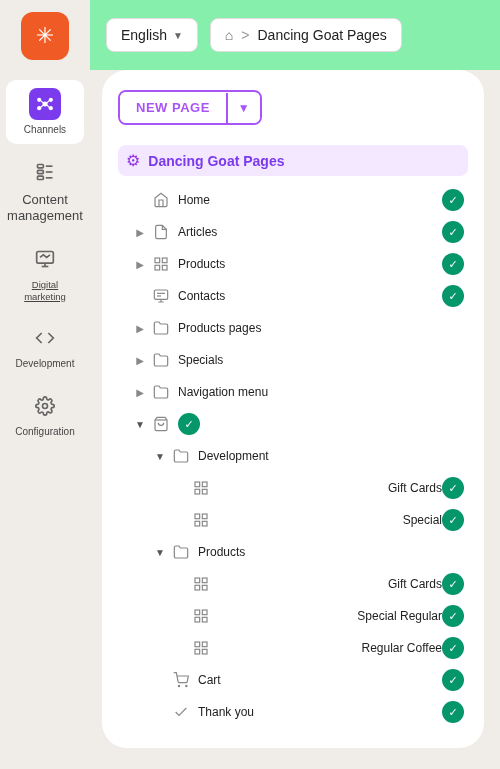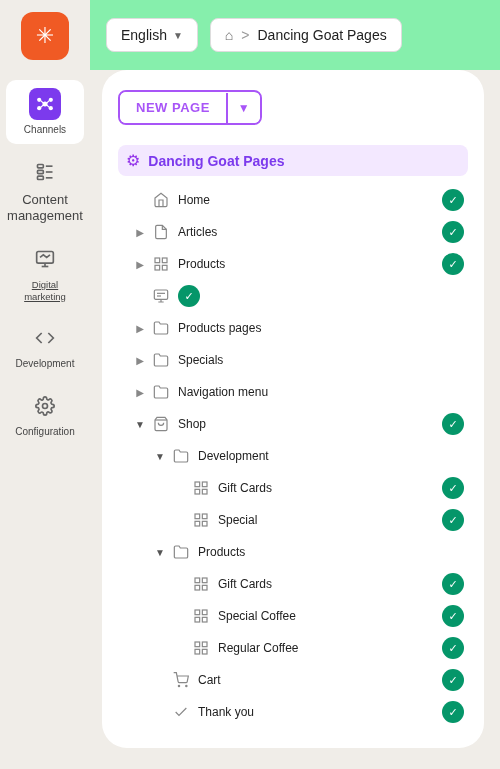--- a/index.html
+++ b/index.html
@@ -241,21 +241,21 @@
       display: flex;
       align-items: center;
       justify-content: center;
       color: white;
       font-size: 11px;
       flex-shrink: 0;
     }
 
     .indent-1 { padding-left: 12px; }
     .indent-2 { padding-left: 32px; }
-    .indent-3 { padding-left: 52px; }
+    .indent-3 { padding-left: 52px; text-align: right; }
   </style>
 </head>
 <body>
 
 <div class="sidebar">
   <div class="logo-wrapper">
     <span class="logo-icon">✳</span>
   </div>
 
   <div class="nav-item active">
@@ -394,20 +394,21 @@
         <div class="tree-item indent-1">
           <span class="toggle-placeholder"></span>
           <span class="item-icon">
             <svg viewBox="0 0 24 24" fill="none" stroke="#888" stroke-width="1.8" width="16" height="16">
               <rect x="2" y="3" width="20" height="14" rx="2"></rect>
               <path d="M8 21h8M12 17v4"></path>
               <line x1="6" y1="8" x2="18" y2="8"></line>
                 <line x1="6" y1="12" x2="12" y2="12"></line>
             </svg>
           </span>
+          <span class="item-label">Contacts</span>
           <span class="check-icon">✓</span>
         </div>
 
         <div class="tree-item indent-1">
           <span class="toggle-btn">▶</span>
           <span class="item-icon">
             <svg viewBox="0 0 24 24" fill="none" stroke="#888" stroke-width="1.8" width="16" height="16">
               <path d="M22 19a2 2 0 01-2 2H4a2 2 0 01-2-2V5a2 2 0 012-2h5l2 3h9a2 2 0 012 2z"></path>
             </svg>
           </span>
@@ -436,21 +437,20 @@
 
         <div class="tree-item indent-1">
           <span class="toggle-btn" style="color:#555;">▼</span>
           <span class="item-icon">
             <svg viewBox="0 0 24 24" fill="none" stroke="#888" stroke-width="1.8" width="16" height="16">
               <path d="M6 2L3 6v14a2 2 0 002 2h14a2 2 0 002-2V6l-3-4z"></path>
               <line x1="3" y1="6" x2="21" y2="6"></line>
               <path d="M16 10a4 4 0 01-8 0"></path>
             </svg>
           </span>
-          <span class="item-label">Shop</span>
           <span class="check-icon">✓</span>
         </div>
 
         <div class="tree-item indent-2">
           <span class="toggle-btn" style="color:#555;">▼</span>
           <span class="item-icon">
             <svg viewBox="0 0 24 24" fill="none" stroke="#888" stroke-width="1.8" width="16" height="16">
               <path d="M22 19a2 2 0 01-2 2H4a2 2 0 01-2-2V5a2 2 0 012-2h5l2 3h9a2 2 0 012 2z"></path>
             </svg>
           </span>
@@ -512,21 +512,21 @@
         <div class="tree-item indent-3">
           <span class="toggle-placeholder"></span>
           <span class="item-icon">
             <svg viewBox="0 0 24 24" fill="none" stroke="#888" stroke-width="1.8" width="16" height="16">
               <rect x="3" y="3" width="7" height="7"></rect>
                 <rect x="14" y="3" width="7" height="7"></rect>
               <rect x="3" y="14" width="7" height="7"></rect>
                 <rect x="14" y="14" width="7" height="7"></rect>
             </svg>
           </span>
-          <span class="item-label">Special Coffee</span>
+          <span class="item-label">Special Regular</span>
           <span class="check-icon">✓</span>
         </div>
 
         <div class="tree-item indent-3">
           <span class="toggle-placeholder"></span>
           <span class="item-icon">
             <svg viewBox="0 0 24 24" fill="none" stroke="#888" stroke-width="1.8" width="16" height="16">
               <rect x="3" y="3" width="7" height="7"></rect>
                 <rect x="14" y="3" width="7" height="7"></rect>
               <rect x="3" y="14" width="7" height="7"></rect>

